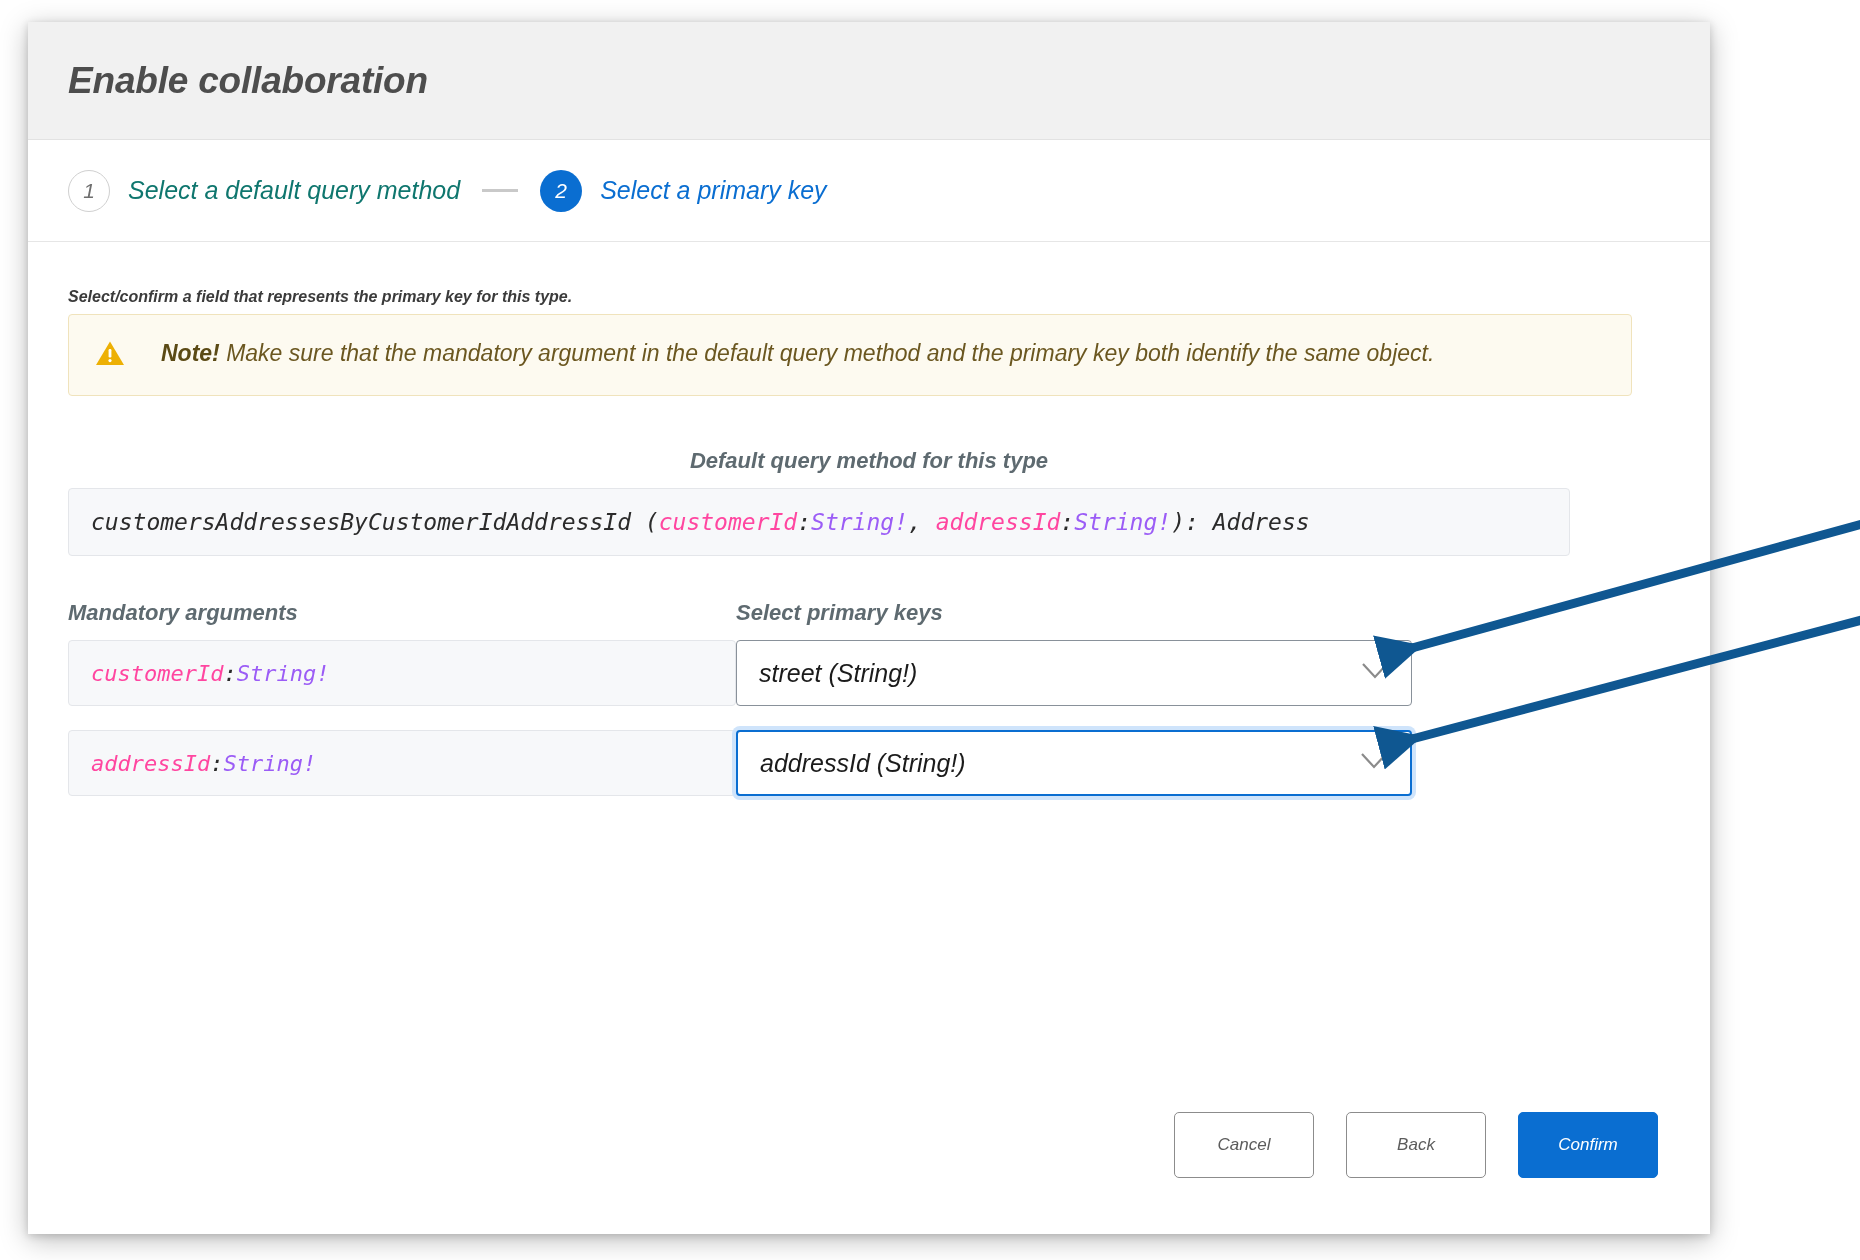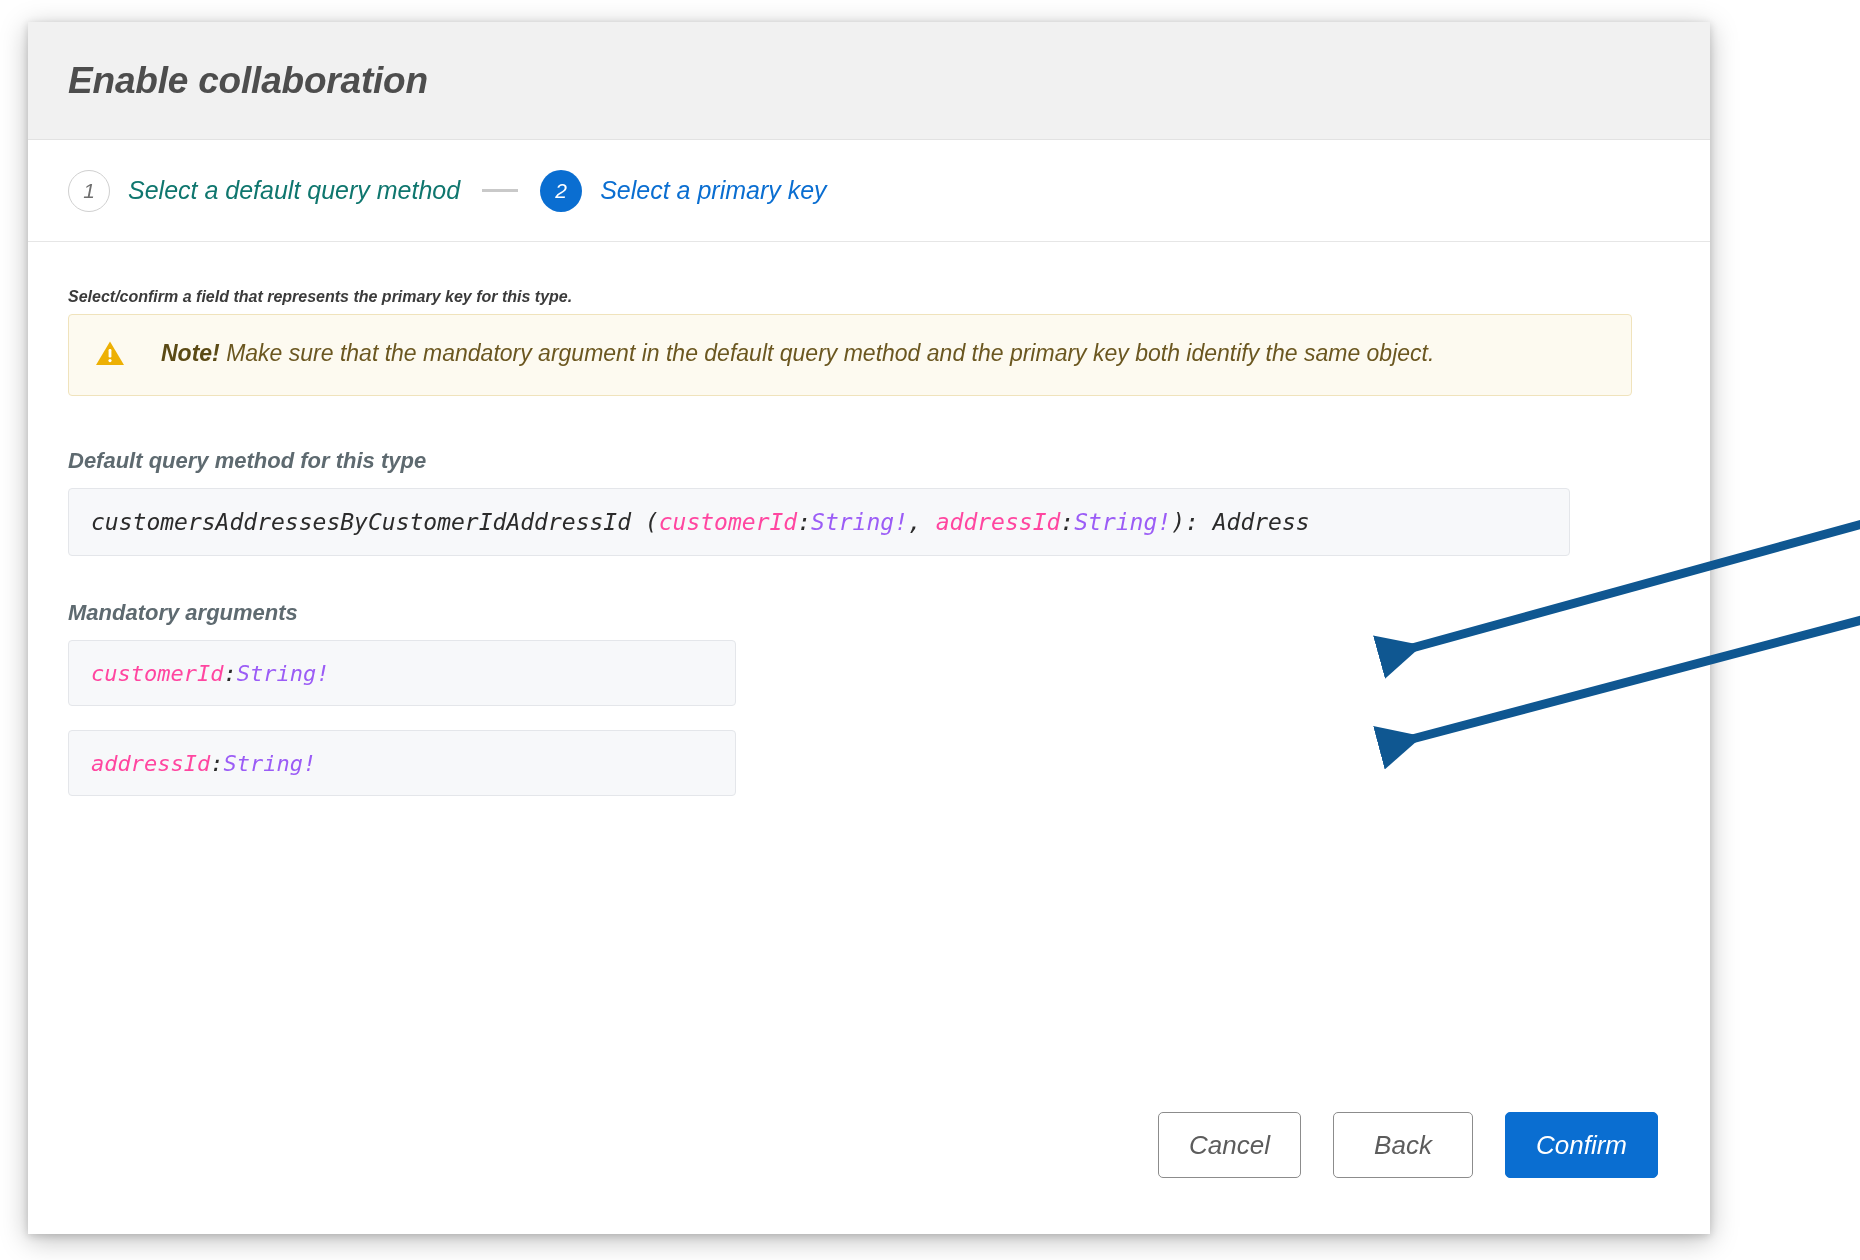--- a/index.html
+++ b/index.html
@@ -130,21 +130,21 @@
   .note-text b { color: #5b4a15; font-weight: bold; }
 
   
   .field-label {
     font-size: 22px;
     color: #5e6a70;
     font-weight: bold;
     margin-bottom: 14px;
   }
 
-  .section-query { margin-top: 52px; }
+  .section-query { margin-top: 52px; text-align: center; }
 
   .code-box {
     background: #f7f8fa;
     border: 1px solid #e4e6ea;
     border-radius: 4px;
     height: 68px;
     display: flex;
     align-items: center;
     padding: 0 22px;
     width: 1502px;
@@ -212,21 +212,21 @@
     display: flex;
     justify-content: flex-end;
     align-items: center;
     padding-right: 52px;
     gap: 32px;
   }
   .btn {
     height: 66px;
     min-width: 140px;
     border-radius: 5px;
-    font-size: 26px;
+    font-size: 17px;
     display: flex;
     align-items: center;
     justify-content: center;
     padding: 0 30px;
     cursor: pointer;
     user-select: none;
     margin-top: 30px;
   }
   .btn-ghost {
     background: #ffffff;
@@ -300,20 +300,45 @@
 
           <div class="arg-box">
             <div class="code"><span class="tok-arg">customerId</span><span class="tok-plain">:</span><span class="tok-type">String!</span></div>
           </div>
 
           <div class="arg-box">
             <div class="code"><span class="tok-arg">addressId</span><span class="tok-plain">:</span><span class="tok-type">String!</span></div>
           </div>
         </div>
 
+        <div class="col-right">
+          <div class="field-label">Select primary keys</div>
+
+          <div class="select-wrap">
+            <div class="select">
+              <span class="select-value">street (String!)</span>
+              <span class="chevron">
+                <svg width="28" height="18" viewBox="0 0 28 18">
+                    <path d="M2 2 L14 15 L26 2" fill="none" stroke="#8b8b8b" stroke-width="2.2"></path>
+                  </svg>
+              </span>
+            </div>
+          </div>
+
+          <div class="select-wrap">
+            <div class="select focused">
+              <span class="select-value">addressId (String!)</span>
+              <span class="chevron">
+                <svg width="28" height="18" viewBox="0 0 28 18">
+                    <path d="M2 2 L14 15 L26 2" fill="none" stroke="#8b8b8b" stroke-width="2.2"></path>
+                  </svg>
+              </span>
+            </div>
+          </div>
+        </div>
 
       </div>
     </div>
 
     <div class="dialog-footer">
       <div class="btn btn-ghost">Cancel</div>
       <div class="btn btn-ghost">Back</div>
       <div class="btn btn-primary">Confirm</div>
     </div>
 

